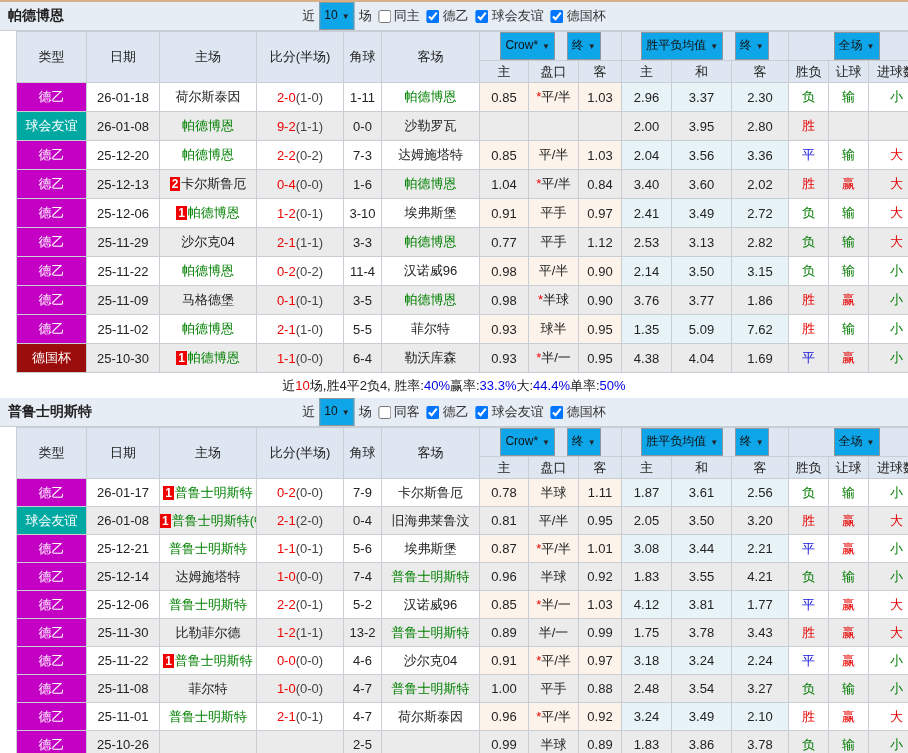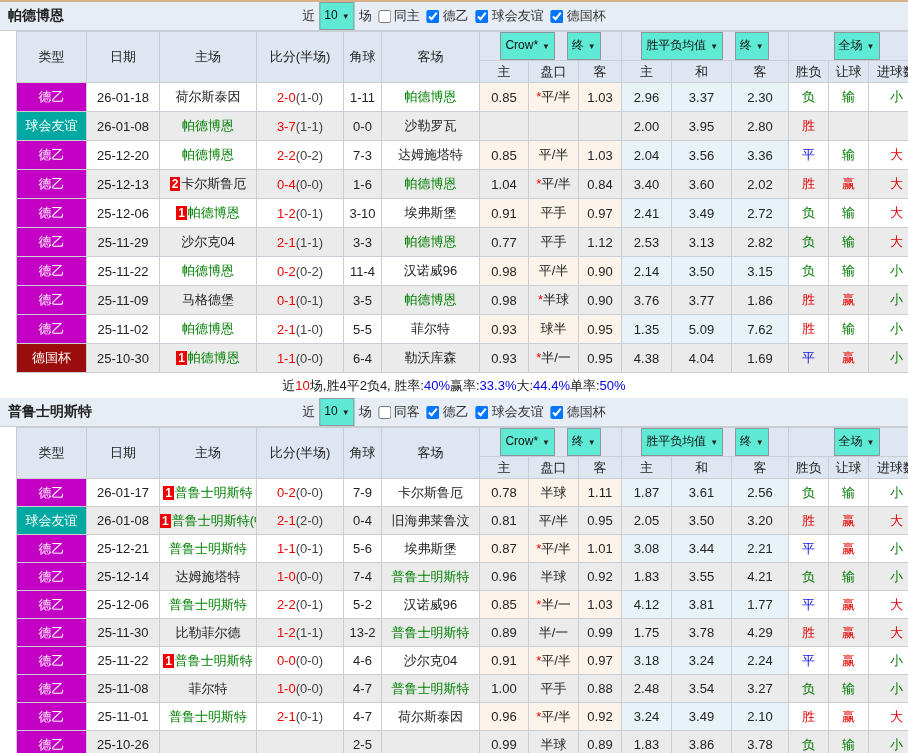--- a/index.html
+++ b/index.html
@@ -14,21 +14,21 @@
   .radio-label{font-size:13px;color:#fff;}
   .close-btn{position:absolute;right:6px;top:3px;width:25px;height:24px;background:#4EA6E0;color:#fff;text-align:center;line-height:24px;font-size:16px;border-radius:3px;cursor:pointer;}
 
   
   .band{height:28px;background:#E7EDF4;border-bottom:1px solid #C9CED4;position:relative;display:flex;align-items:center;}
   .team-name{margin-left:8px;font-weight:bold;font-size:14px;color:#222;}
   .filter{position:absolute;left:50%;transform:translateX(-50%);white-space:nowrap;font-size:13px;color:#333;display:flex;align-items:center;}
   .filter input[type=checkbox]{width:13px;height:13px;margin:0 2px 0 7px;vertical-align:-2px;}
   .filter .lg{margin-left:1px;}
 
-  .sel{display:inline-block;border:1px solid #8E959C;background:#5eead4;padding:4px 4px;margin:0 4px;font-size:12px;color:#111;line-height:17px;cursor:pointer;white-space:nowrap;}
+  .sel{display:inline-block;border:1px solid #8E959C;background:#0ea5e9;padding:4px 4px;margin:0 4px;font-size:12px;color:#111;line-height:17px;cursor:pointer;white-space:nowrap;}
   .sel .arr{font-size:8px;margin-left:4px;color:#222;}
 
   
   table{border-collapse:collapse;table-layout:fixed;width:908px;font-size:13px;margin-left:16px;}
   th,td{border:1px solid #C9CED4;text-align:center;padding:0;overflow:hidden;white-space:nowrap;}
   thead th{background:#DEE7F1;font-weight:normal;color:#222;}
   tr.hrow1 th{height:23px;}
   tr.hrow2 th{height:21px;}
   tbody td{height:27px;}
   #tb1 td{height:28px;}
@@ -143,21 +143,21 @@
           <td class="avg">3.37</td>
           <td class="avg">2.30</td>
           <td class="green">负</td>
           <td class="green">输</td>
           <td class="green">小</td>
         </tr>
         <tr>
           <td class="type-fr">球会友谊</td>
           <td>26-01-08</td>
           <td><span class="hl">帕德博恩</span></td>
-          <td><span class="score">3-7</span><span class="half">(1-1)</span></td>
+          <td><span class="score">9-2</span><span class="half">(1-1)</span></td>
           <td>0-0</td>
           <td><span>沙勒罗瓦</span></td>
           <td class="crow"></td>
           <td class="crow"></td>
           <td class="crow"></td>
           <td class="avg">2.00</td>
           <td class="avg">3.95</td>
           <td class="avg">2.80</td>
           <td class="red">胜</td>
           <td></td>
@@ -473,21 +473,21 @@
           <td>25-11-30</td>
           <td><span>比勒菲尔德</span></td>
           <td><span class="score">1-2</span><span class="half">(1-1)</span></td>
           <td>13-2</td>
           <td><span class="hl">普鲁士明斯特</span></td>
           <td class="crow">0.89</td>
           <td class="crow">半/一</td>
           <td class="crow">0.99</td>
           <td class="avg">1.75</td>
           <td class="avg">3.78</td>
-          <td class="avg">4.29</td>
+          <td class="avg">3.43</td>
           <td class="red">胜</td>
           <td class="red">赢</td>
           <td class="red">大</td>
         </tr>
         <tr>
           <td class="type-l2">德乙</td>
           <td>25-11-22</td>
           <td><span class="badge">1</span><span class="hl">普鲁士明斯特</span></td>
           <td><span class="score">0-0</span><span class="half">(0-0)</span></td>
           <td>4-6</td>

